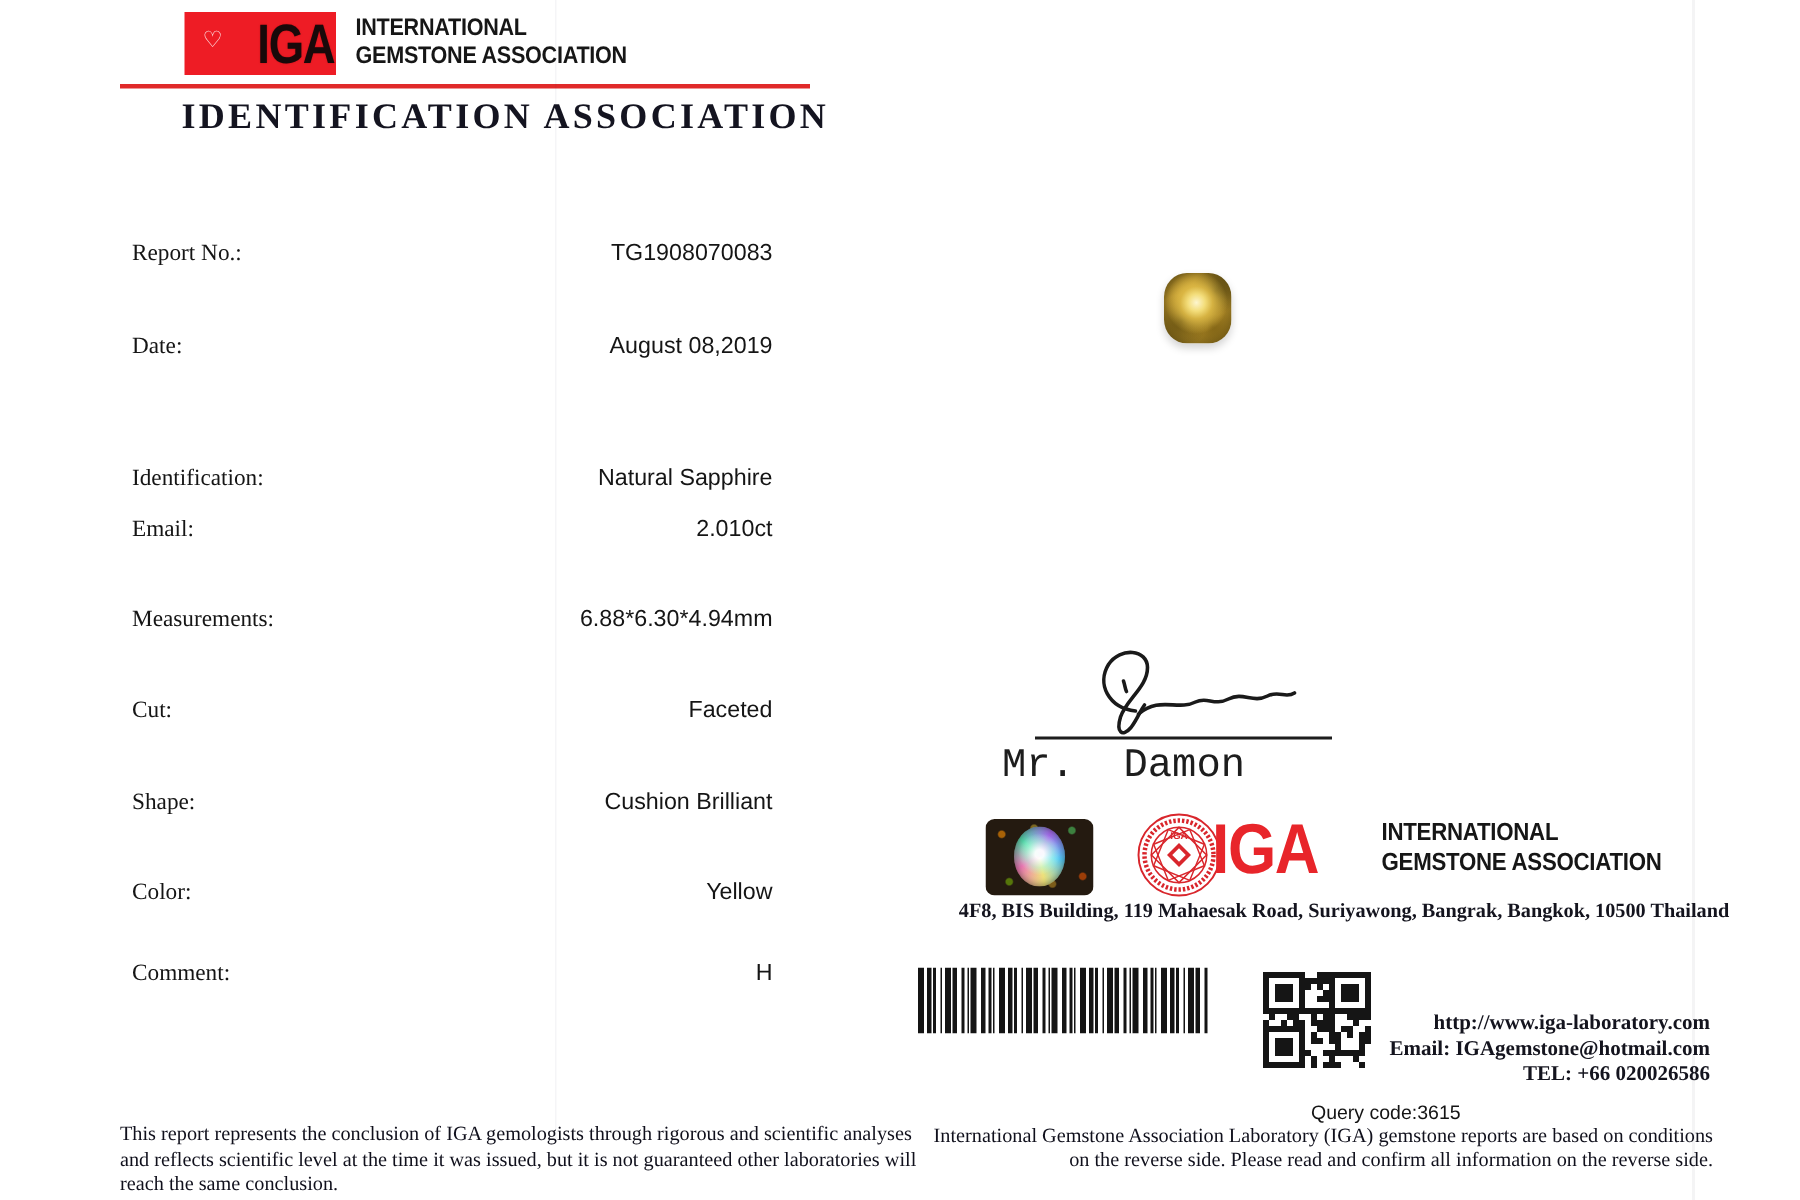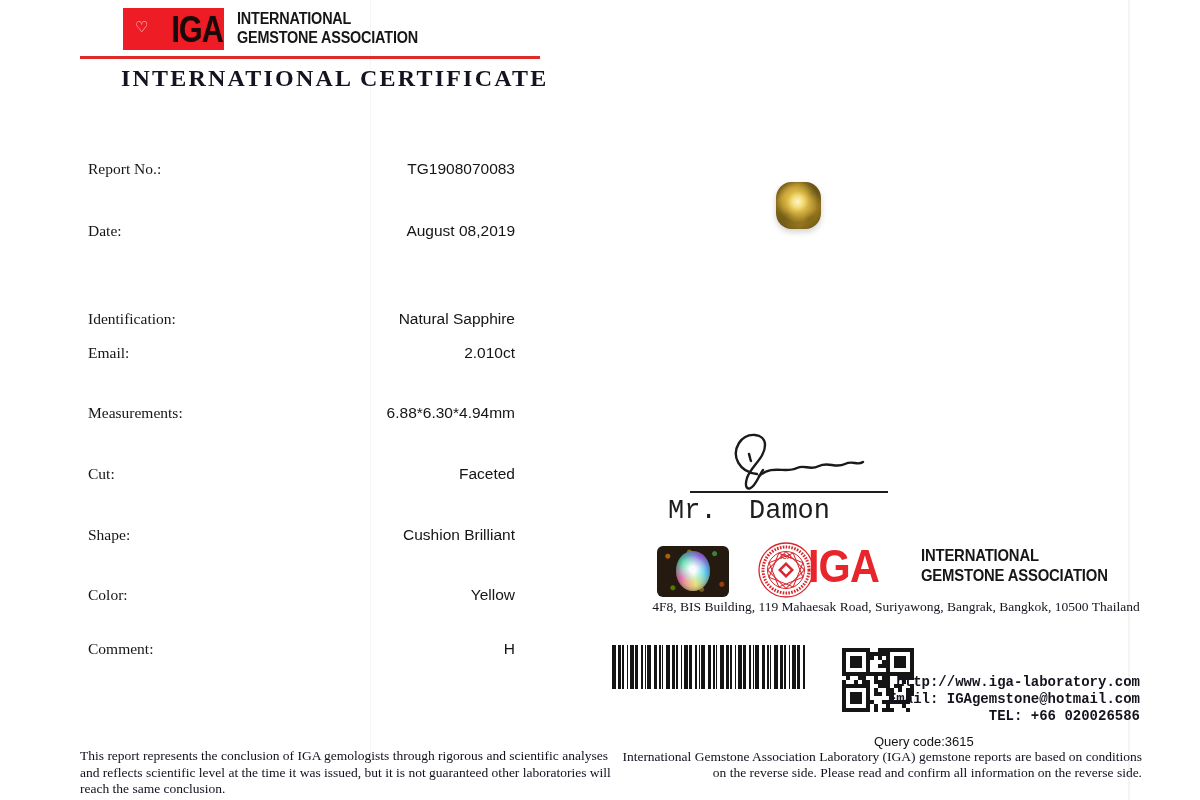--- a/index.html
+++ b/index.html
@@ -93,30 +93,30 @@
     left:808px; top:542px; font-weight:900; font-size:47px; line-height:1;
     color:#e8252a; letter-spacing:-1px; transform:scaleX(.88); transform-origin:left center;
   }
   .footer-org-lines { left:921px; top:545px; color:#161616; }
   .footer-org-lines .l1, .footer-org-lines .l2 {
     font-weight:700; font-size:16.5px; line-height:20px; letter-spacing:-.2px;
     transform:scaleX(.9); transform-origin:left center; white-space:nowrap;
   }
   .address {
     left:638px; top:599px; width:516px; text-align:center;
-    font-family:"Liberation Serif", serif; font-weight:400; font-size:13.5px;
+    font-family:"Liberation Serif", serif; font-weight:700; font-size:13.5px;
     color:#14141e; white-space:nowrap;
   }
 
   
   .barcode { left:612px; top:645px; }
   .qr { left:842px; top:648px; }
   .contact {
     right:60px; top:674px; text-align:right;
-    font-family:Liberation Mono, monospace; font-weight:700; font-size:14px;
+    font-family:Liberation Serif, serif; font-weight:700; font-size:14px;
     line-height:17px; color:#14141e;
   }
   .query-code {
     left:874px; top:734px; font-size:13px; color:#141414;
   }
 
   
   .disc-left {
     left:80px; top:748px; width:548px;
     font-family:"Liberation Serif", serif; font-size:13.5px; line-height:16.5px;
@@ -139,21 +139,21 @@
 
   <div class="abs logo-box">
     <span class="logo-heart">♡</span>
     <span class="logo-iga-dark">IGA</span>
   </div>
   <div class="abs org-lines">
     <div class="l1">INTERNATIONAL</div>
     <div class="l2">GEMSTONE ASSOCIATION</div>
   </div>
   <div class="abs red-rule"></div>
-  <div class="abs cert-title">INTERNATIONAL CERTIFICATE</div>
+  <div class="abs cert-title">IDENTIFICATION ASSOCIATION</div>
 
   <div class="frow" style="top:160px">
     <span class="flabel">Report No.:</span>
     <span class="fvalue">TG1908070083</span>
   </div>
   <div class="frow" style="top:222px">
     <span class="flabel">Date:</span>
     <span class="fvalue">August 08,2019</span>
   </div>
   <div class="frow" style="top:310px">

